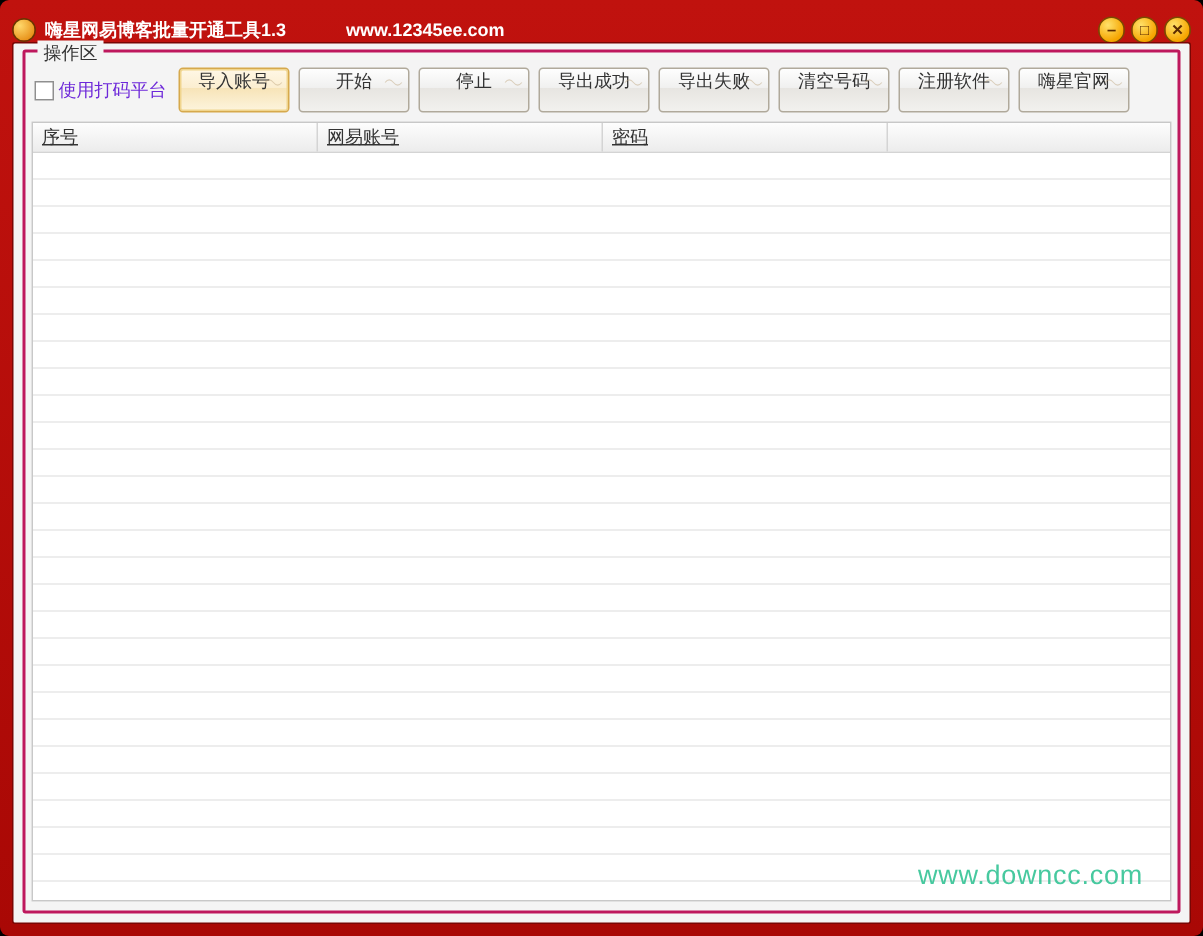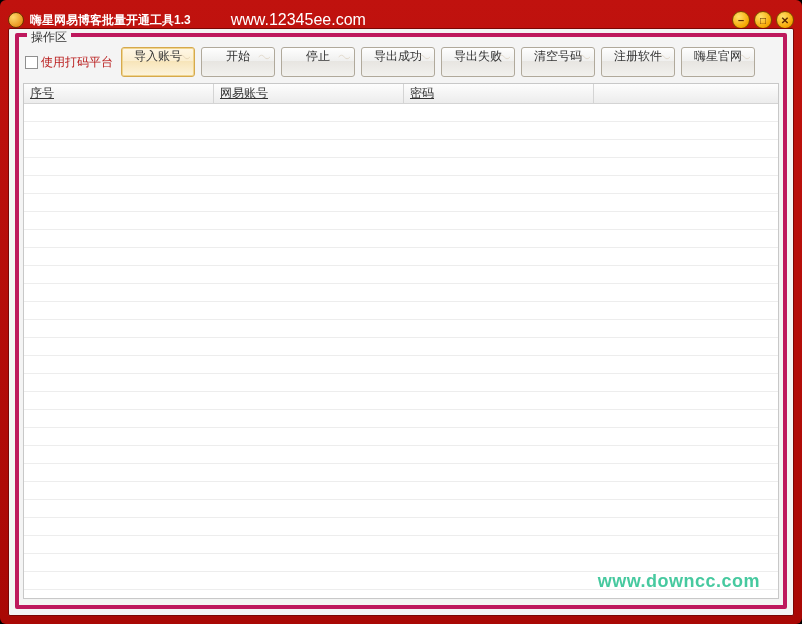--- a/index.html
+++ b/index.html
@@ -25,21 +25,21 @@
 }
 .titlebar .app-icon {
   width: 16px; height: 16px;
   background: radial-gradient(circle at 30% 30%, #ffd86b, #e07b00);
   border-radius: 50%;
   margin-right: 6px;
   border: 1px solid #6b3500;
 }
 .titlebar .title { font-weight: bold; font-size: 12px; }
 .titlebar .gap { width: 40px; }
-.titlebar .url { font-weight: normal; font-size: 16px; }
+.titlebar .url { font-weight: bold; font-size: 12px; }
 .titlebar .spacer { flex: 1; }
 .win-controls { display: flex; gap: 4px; }
 .win-btn {
   width: 18px; height: 18px; border-radius: 50%;
   background: radial-gradient(circle at 35% 30%, #ffe16a, #f6a500 70%);
   border: 1px solid #7a4a00;
   display: flex; align-items: center; justify-content: center;
   font-size: 11px; font-weight: bold; color: #5a2a00;
   cursor: pointer;
 }
@@ -50,35 +50,35 @@
 .client {
   position: absolute;
   left: 8px; right: 8px; top: 28px; bottom: 8px;
   background: #f4f4f4;
   border: 1px solid #7a0604;
   border-radius: 2px;
 }
 .groupbox {
   position: absolute;
   left: 6px; right: 6px; top: 4px; bottom: 6px;
-  border: 4px solid #be185d;
+  border: 2px solid #be185d;
   border-radius: 2px;
   background: #f4f4f4;
 }
 .group-label {
   position: absolute; top: -8px; left: 8px;
   background: #f4f4f4; padding: 0 4px; color: #333;
 }
 .toolbar {
   position: absolute; top: 10px; left: 4px; right: 4px;
   display: flex; align-items: center; gap: 6px;
 }
 .checkbox-wrap {
   display: flex; align-items: center; gap: 3px;
-  color: #b91c1c; margin-right: 2px; margin-left: 2px;
+  color: #6d28d9; margin-right: 2px; margin-left: 2px;
   cursor: pointer;
 }
 .checkbox-box {
   width: 13px; height: 13px; background: #fff;
   border: 1px solid #8f8f8f;
 }
 .btn {
   width: 74px; height: 30px;
   background: linear-gradient(to bottom,#fefefe 0%,#f0f0ef 45%,#e7e5e1 46%,#f2f1ee 100%);
   border: 1px solid #b0a99b;
@@ -120,21 +120,21 @@
   position: absolute; top: 20px; left: 0; right: 0; bottom: 0;
   background: repeating-linear-gradient(
     to bottom,
     #ffffff 0px, #ffffff 17px,
     #ededed 17px, #ededed 18px
   );
 }
 .watermark {
   position: absolute; right: 18px; bottom: 6px;
   color: #27c08f; opacity: 0.85;
-  font-size: 18px; font-weight: bold; letter-spacing: 0.5px;
+  font-size: 18px; font-weight: normal; letter-spacing: 0.5px;
   font-family: Arial, sans-serif;
 }
 </style>
 </head>
 <body>
 
 <div class="window">
   <div class="titlebar">
     <div class="app-icon"></div>
     <div class="title">嗨星网易博客批量开通工具1.3</div>

